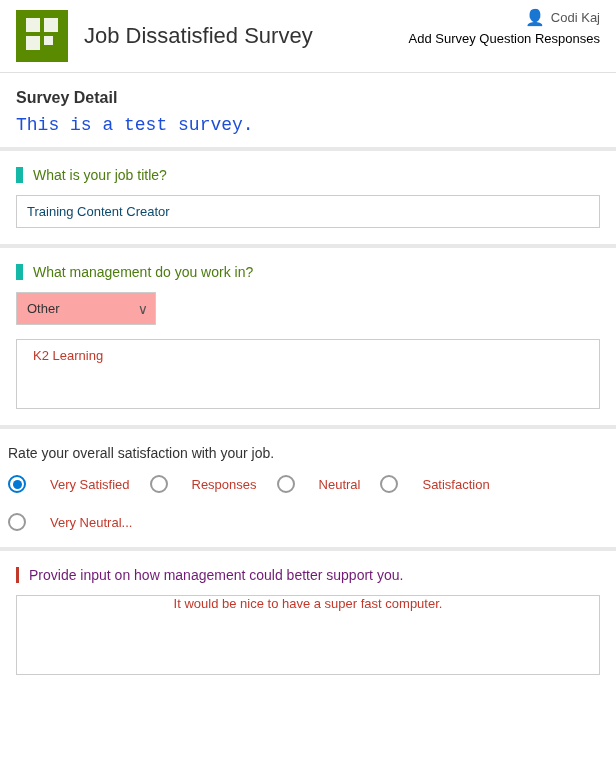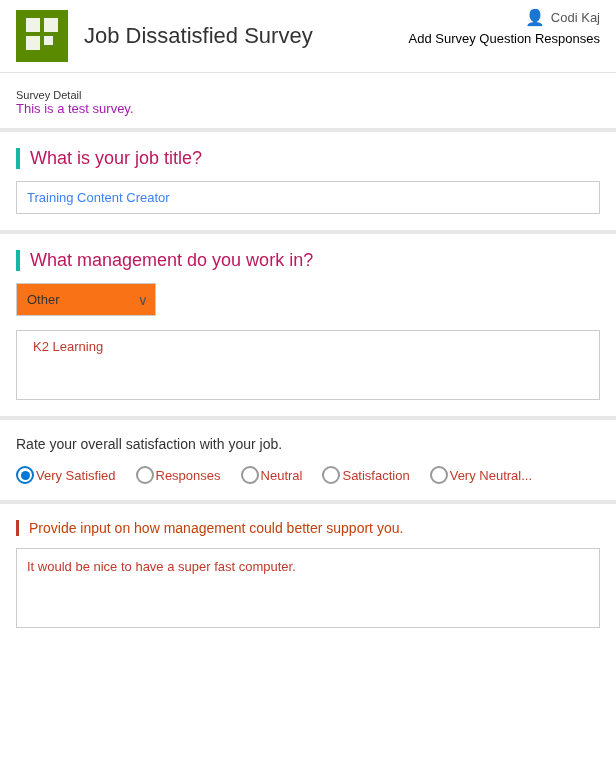--- a/index.html
+++ b/index.html
@@ -62,69 +62,71 @@
       text-decoration: none;
       cursor: pointer;
     }
 
     
     .survey-detail {
       padding: 16px 16px 12px 16px;
       border-bottom: 4px solid #e8e8e8;
     }
     .survey-detail-title {
-      font-size: 11px;
-      font-weight: 400;
-      color: #333;
+      font-size: 16px;
+      font-weight: 700;
+      color: #333;
+      margin-bottom: 8px;
     }
     .survey-detail-desc {
-      color: #a21caf;
-      font-size: 13px;
+      color: #1d4ed8;
+      font-size: 18px;
+      font-family: Liberation Mono, monospace;
     }
 
     
     .form-section {
       border-bottom: 4px solid #e8e8e8;
       padding: 16px 16px;
     }
     .form-section:last-child {
       border-bottom: none;
     }
 
     .question-label {
-      font-size: 18px;
-      color: #be185d;
+      font-size: 14px;
+      color: #4d7c0f;
       margin-bottom: 12px;
-      border-left: 4px solid #14b8a6;
+      border-left: 7px solid #14b8a6;
       padding-left: 10px;
       font-weight: 400;
     }
 
     .text-input {
       width: 100%;
       padding: 8px 10px;
       border: 1px solid #ccc;
       font-size: 13px;
-      color: #3b82f6;
+      color: #0c4a6e;
       outline: none;
       font-family: inherit;
     }
 
     
     .select-wrapper {
       position: relative;
       display: inline-block;
       min-width: 140px;
       margin-bottom: 10px;
     }
     .select-box {
       width: 100%;
       padding: 8px 32px 8px 10px;
       border: 1px solid #ccc;
-      background: #f97316;
+      background: #fca5a5;
       font-size: 13px;
       color: #333;
       appearance: none;
       -webkit-appearance: none;
       cursor: pointer;
       font-family: inherit;
     }
     .chevron-icon {
       position: absolute;
       right: 8px;
@@ -145,38 +147,38 @@
       min-height: 70px;
       resize: none;
       font-family: inherit;
       outline: none;
       display: block;
       margin-top: 4px;
     }
 
     
     .rating-question {
-      padding: 16px 16px;
+      padding: 16px 8px;
       border-bottom: 4px solid #e8e8e8;
     }
     .rating-title {
       font-size: 14px;
       color: #333;
       margin-bottom: 14px;
     }
     .rating-options {
       display: flex;
       align-items: center;
       gap: 20px;
       flex-wrap: wrap;
     }
     .radio-option {
       display: flex;
       align-items: center;
-      gap: 2px;
+      gap: 24px;
       cursor: pointer;
     }
     .radio-circle {
       width: 18px;
       height: 18px;
       border-radius: 50%;
       border: 2px solid #999;
       display: flex;
       align-items: center;
       justify-content: center;
@@ -196,35 +198,36 @@
       font-size: 13px;
       color: #c0392b;
     }
 
     
     .mgmt-section {
       padding: 16px 16px;
     }
     .mgmt-label {
       font-size: 14px;
-      color: #c2410c;
+      color: #701a75;
       margin-bottom: 12px;
       border-left: 3px solid #c0392b;
       padding-left: 10px;
     }
     .mgmt-textarea {
       width: 100%;
       border: 1px solid #ccc;
-      padding: 10px;
+      padding: 0;
       font-size: 13px;
       color: #c0392b;
       min-height: 80px;
       resize: none;
       font-family: inherit;
       outline: none;
+      text-align: center;
     }
 
     
     .logo-k2 {
       color: #fff;
       font-size: 18px;
       font-weight: 700;
       letter-spacing: 1px;
     }
   </style>

